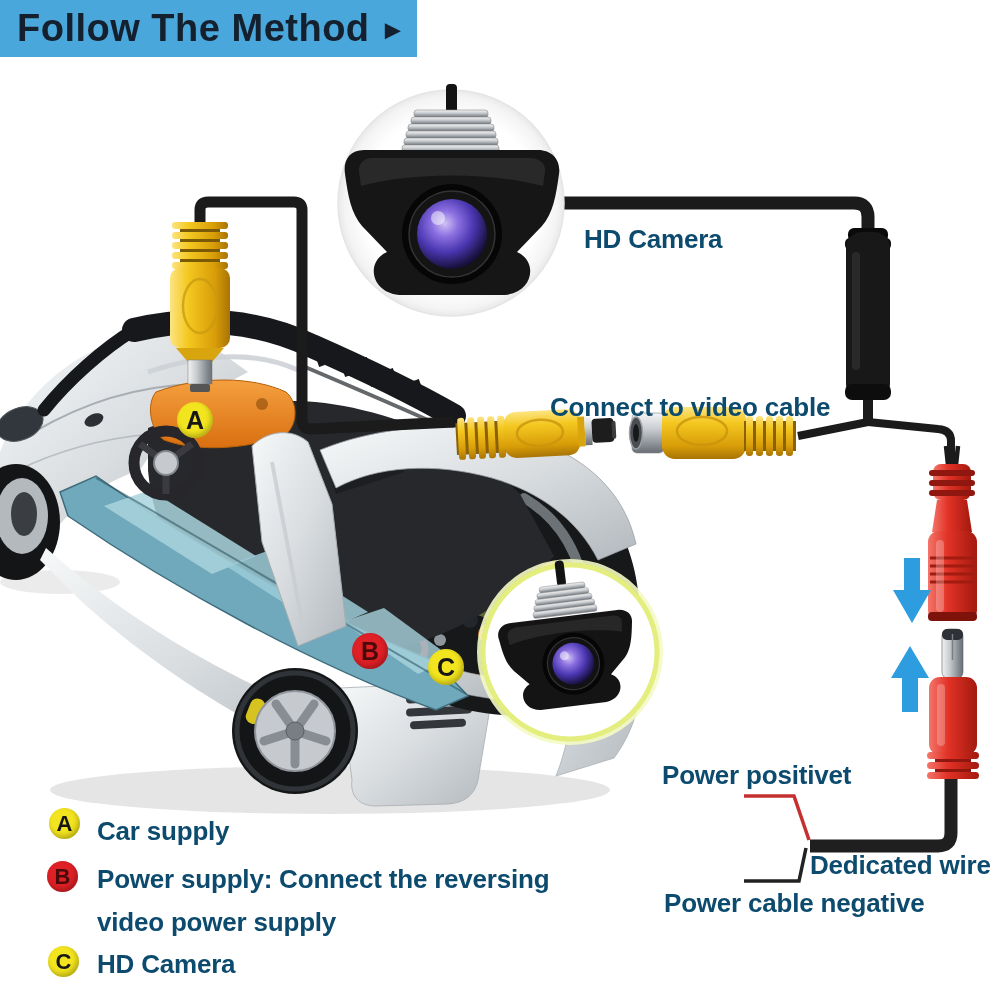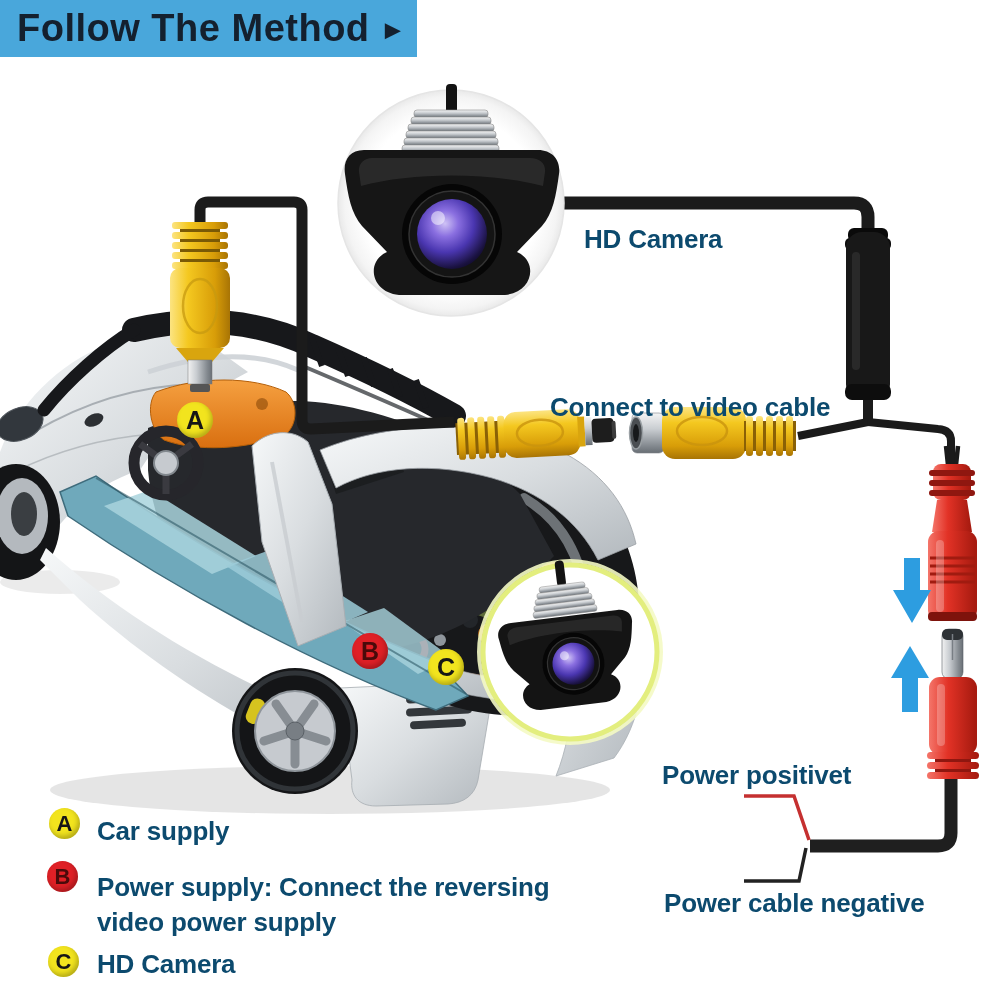--- a/index.html
+++ b/index.html
@@ -294,29 +294,30 @@
 </svg>
 
   <div id="banner" style="background-color: rgb(73, 167, 219);">
     <span class="t">Follow The Method</span>
     <span class="arr">►</span>
   </div>
 
   <div class="lbl" style="left:584px;top:224px;">HD Camera</div>
   <div class="lbl" style="left:550px;top:372px;margin-top:20px;">Connect to video cable</div>
   <div class="lbl" style="left:662px;top:760px;">Power positivet</div>
+  <div class="lbl" style="left:810px;top:850px;">Dedicated wire</div>
   <div class="lbl" style="left:664px;top:888px;">Power cable negative</div>
 
   <div class="badge big" style="left: 177px; top: 402px; background-color: rgb(242, 228, 30);">A</div>
   <div class="badge big redb" style="left: 352px; top: 633px; background-color: rgb(223, 32, 38);">B</div>
   <div class="badge big" style="left: 428px; top: 649px; background-color: rgb(242, 228, 30);">C</div>
 
   <div>
     <div class="badge small" style="left: 49px; top: 808px; background-color: rgb(242, 228, 30);">A</div>
     <div class="lbl" style="left:97px;top:816px;">Car supply</div>
     <div class="badge small redb" style="left: 47px; top: 861px; background-color: rgb(223, 32, 38);">B</div>
-    <div class="lbl" style="left:97px;top:864px;margin-top:8px;">Power supply: Connect the reversing</div>
+    <div class="lbl" style="left:97px;top:864px;">Power supply: Connect the reversing</div>
     <div class="lbl" style="left:97px;top:907px;">video power supply</div>
     <div class="badge small" style="left: 48px; top: 946px; background-color: rgb(242, 228, 30);">C</div>
     <div class="lbl" style="left:97px;top:949px;">HD Camera</div>
   </div>
 
 </div>
 
 </body></html>

